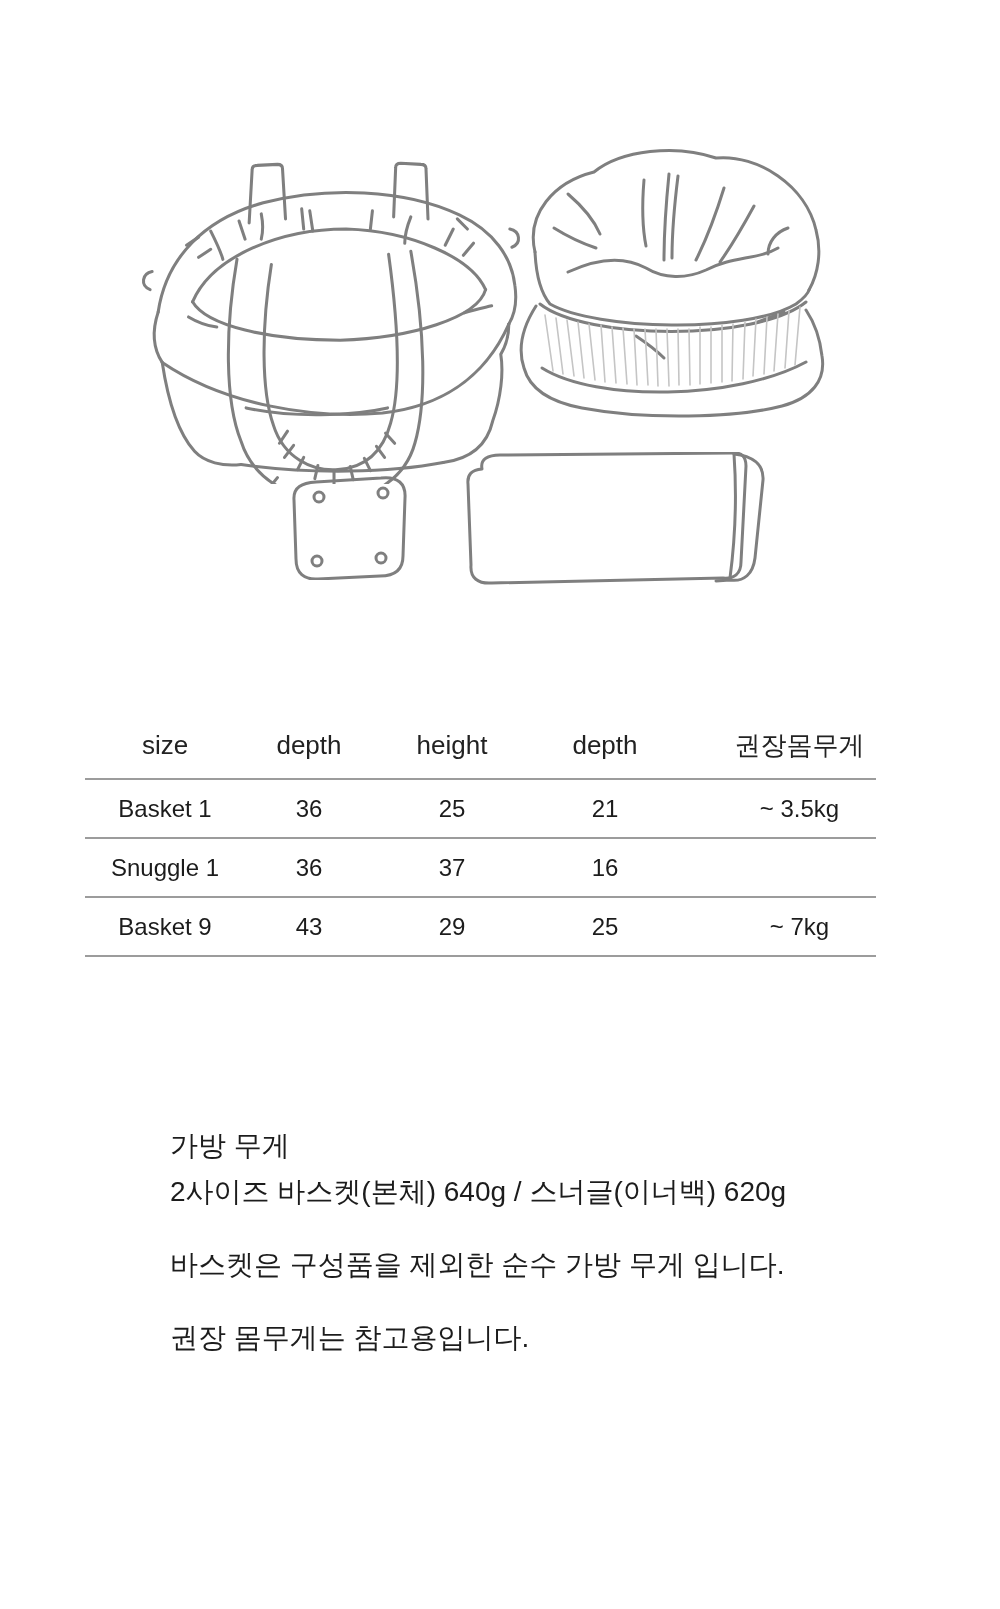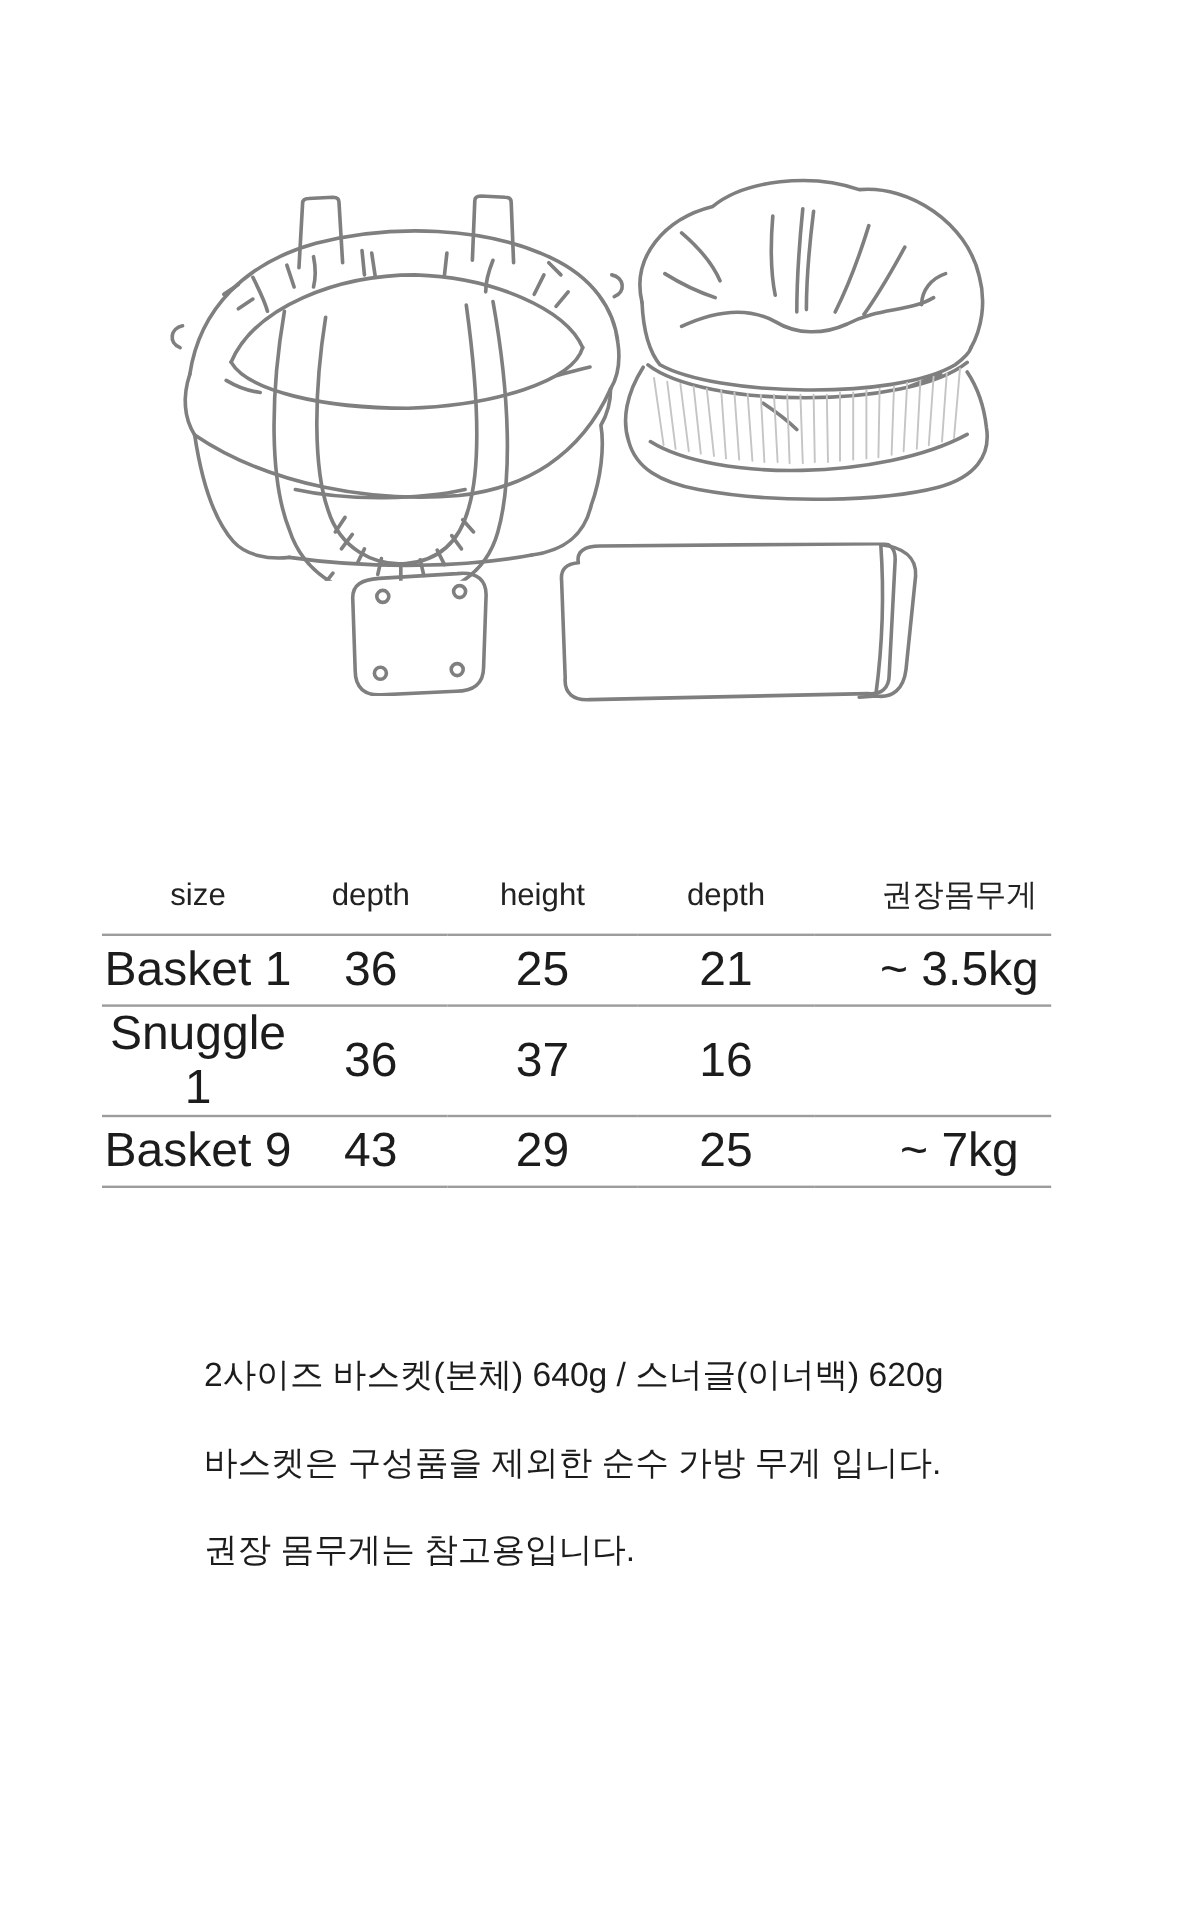--- a/index.html
+++ b/index.html
@@ -43,21 +43,21 @@
     font-weight: normal;
     font-size: 26px;
     color: #222222;
     height: 66px;
     vertical-align: middle;
     text-align: center;
     border-bottom: 2px solid #9c9c9c;
     padding: 0;
   }
   .size-table td {
-    font-size: 40px;
+    font-size: 24px;
     color: #1c1c1c;
     height: 57px;
     vertical-align: middle;
     text-align: center;
     border-bottom: 2px solid #9c9c9c;
     padding: 0;
   }
   
   .notes {
     position: absolute;
@@ -210,20 +210,21 @@
         <td>43</td>
         <td>29</td>
         <td>25</td>
         <td>~ 7kg</td>
       </tr>
     </tbody>
   </table>
 
   <div class="notes">
     <p>
+      <span style="display:block">가방 무게</span>
       <span style="display:block">2사이즈 바스켓(본체) 640g / 스너글(이너백) 620g</span>
     </p>
     <p>
       <span style="display:block">바스켓은 구성품을 제외한 순수 가방 무게 입니다.</span>
     </p>
     <p>
       <span style="display:block">권장 몸무게는 참고용입니다.</span>
     </p>
   </div>
 

